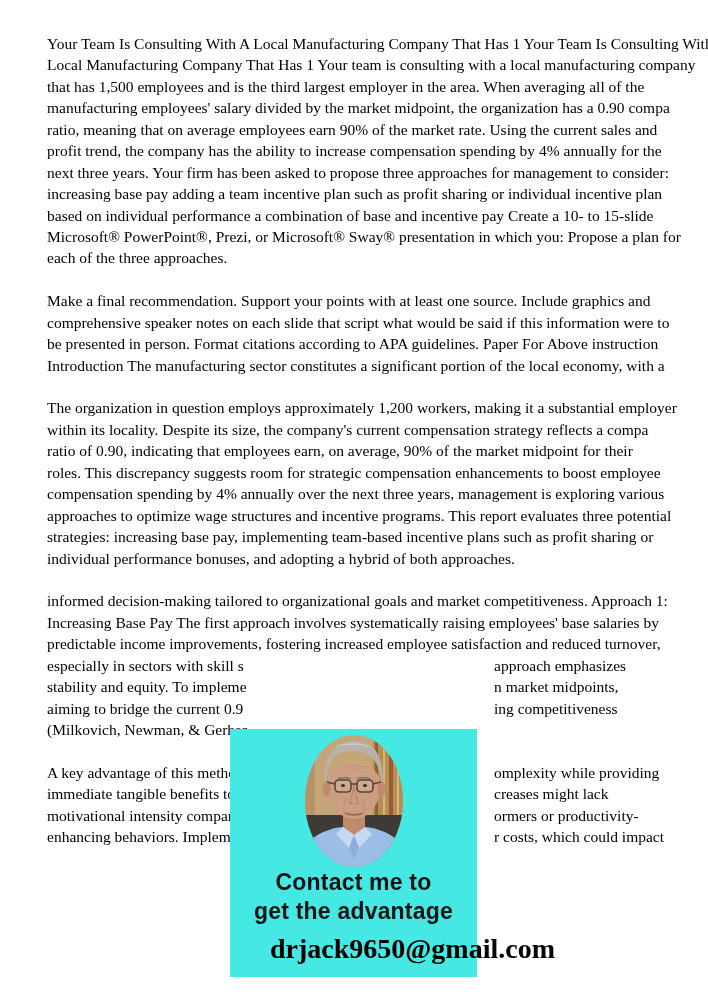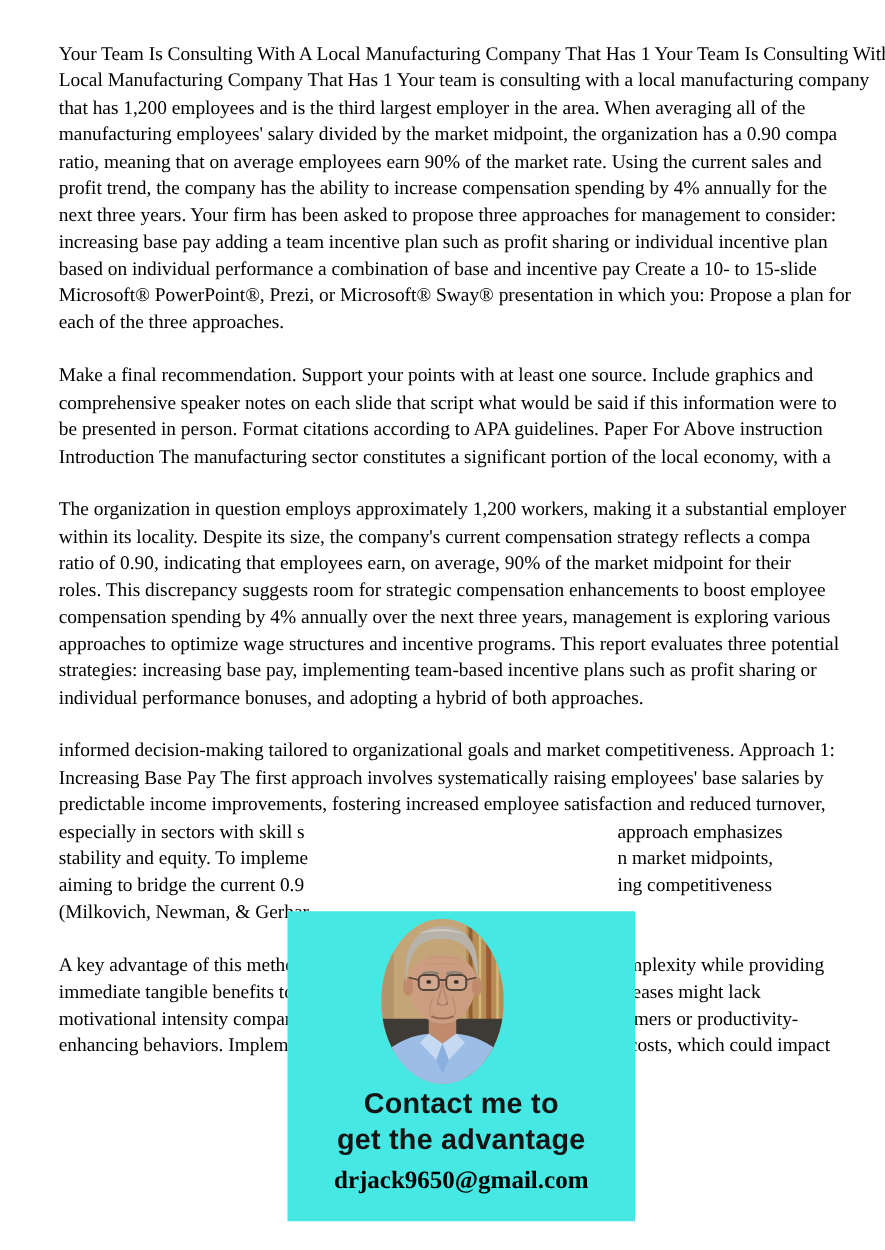--- a/index.html
+++ b/index.html
@@ -29,21 +29,21 @@
   .right-frag {
     position: absolute;
     left: 431px;
     top: 0;
     padding-left: 16px;
   }
   .promo {
     position: absolute;
     left: 230px;
     top: 729px;
-    width: 278px;
+    width: 247px;
     height: 248px;
     background: #46e8e4;
     z-index: 5;
     text-align: center;
   }
   .photo {
     position: absolute;
     left: 75px;
     top: 6px;
     width: 98px;
@@ -61,34 +61,35 @@
     color: #141414;
     letter-spacing: 0.2px;
   }
   .promo-email {
     position: absolute;
     top: 204px;
     left: 0;
     width: 100%;
     font-family: "Liberation Serif", serif;
     font-weight: bold;
-    font-size: 20px;
+    font-size: 28px;
     color: #000000;
+    padding-left: 40px;
   }
 </style>
 </head>
 <body>
 
 <div class="page">
 
   <main class="doc" style="color: rgb(0, 0, 0);">
       <div class="para">
         <div class="line">Your Team Is Consulting With A Local Manufacturing Company That Has 1 Your Team Is Consulting With A</div>
         <div class="line">Local Manufacturing Company That Has 1 Your team is consulting with a local manufacturing company</div>
-        <div class="line">that has 1,200 employees and is the third largest employer in the area. When averaging all of the</div>
+        <div class="line">that has 1,500 employees and is the third largest employer in the area. When averaging all of the</div>
         <div class="line">manufacturing employees' salary divided by the market midpoint, the organization has a 0.90 compa</div>
         <div class="line">ratio, meaning that on average employees earn 90% of the market rate. Using the current sales and</div>
         <div class="line">profit trend, the company has the ability to increase compensation spending by 4% annually for the</div>
         <div class="line">next three years. Your firm has been asked to propose three approaches for management to consider:</div>
         <div class="line">increasing base pay adding a team incentive plan such as profit sharing or individual incentive plan</div>
         <div class="line">based on individual performance a combination of base and incentive pay Create a 10- to 15-slide</div>
         <div class="line">Microsoft® PowerPoint®, Prezi, or Microsoft® Sway® presentation in which you: Propose a plan for</div>
         <div class="line">each of the three approaches.</div>
       </div>
       <div class="para">

